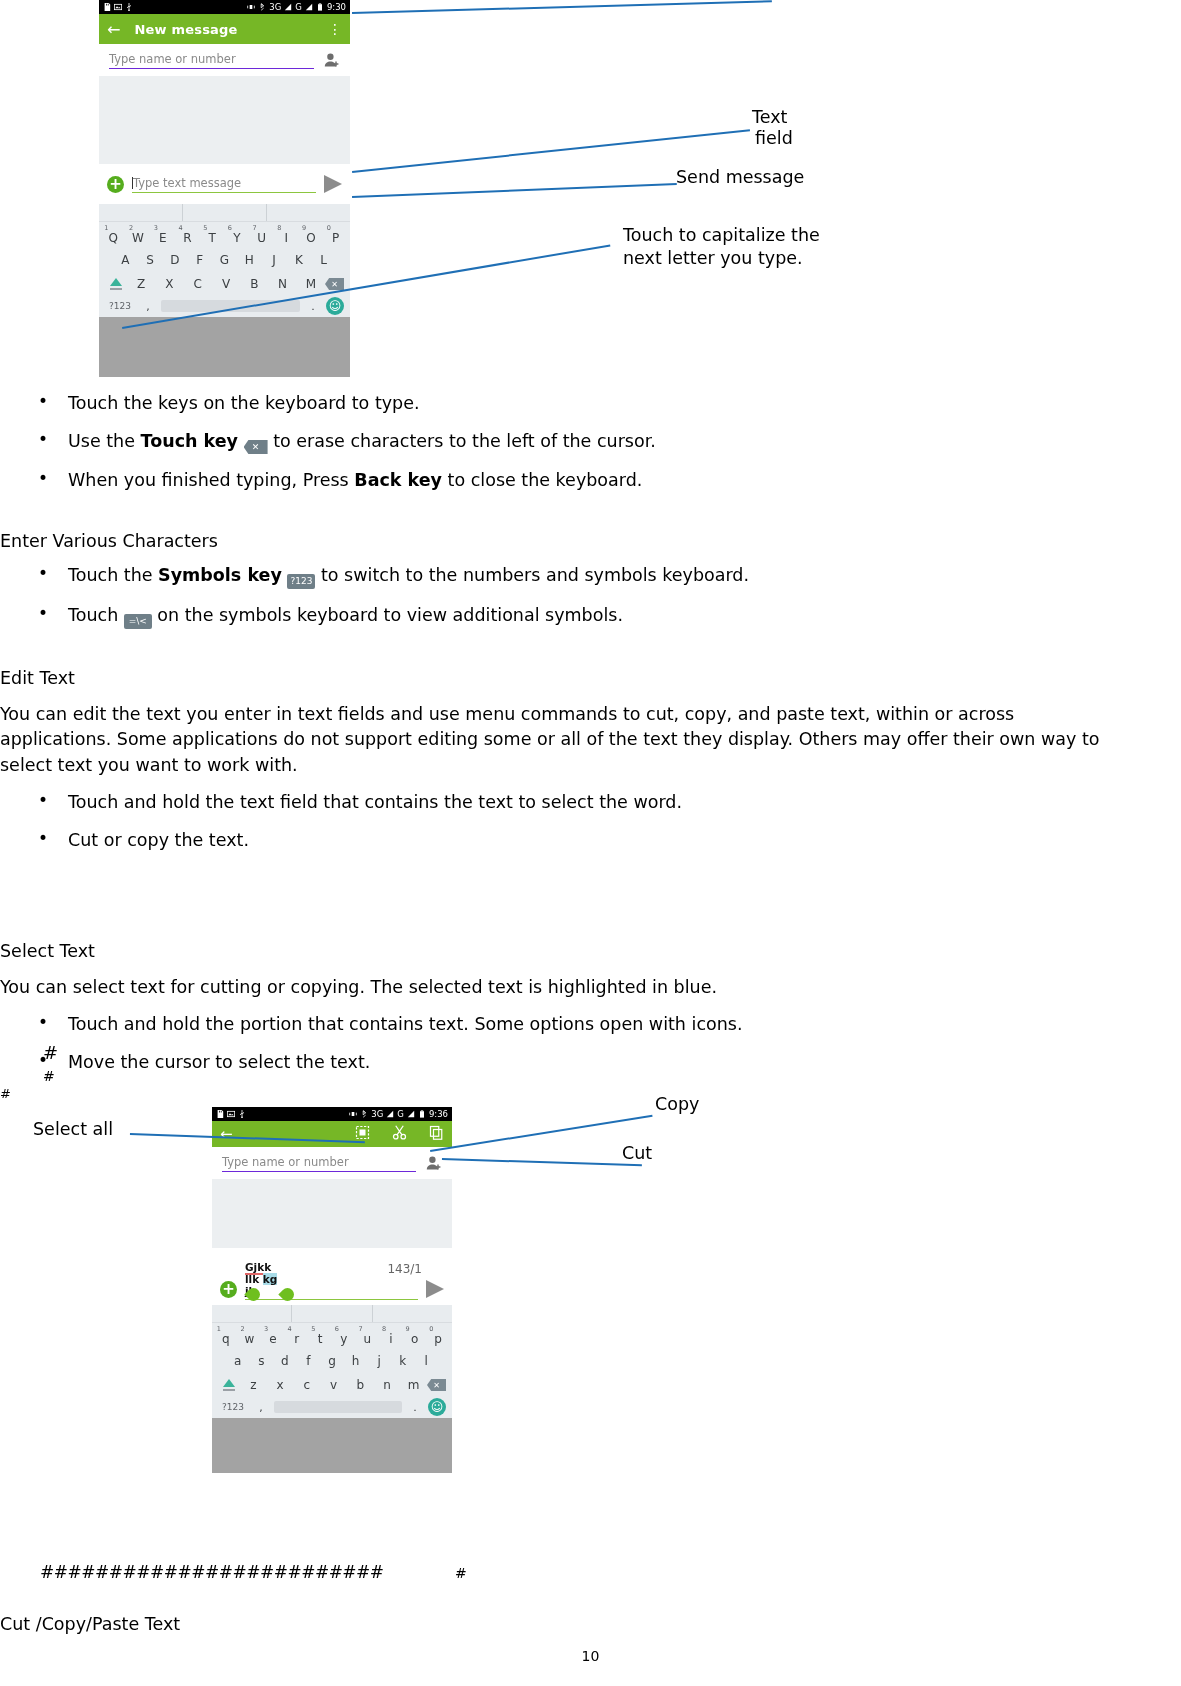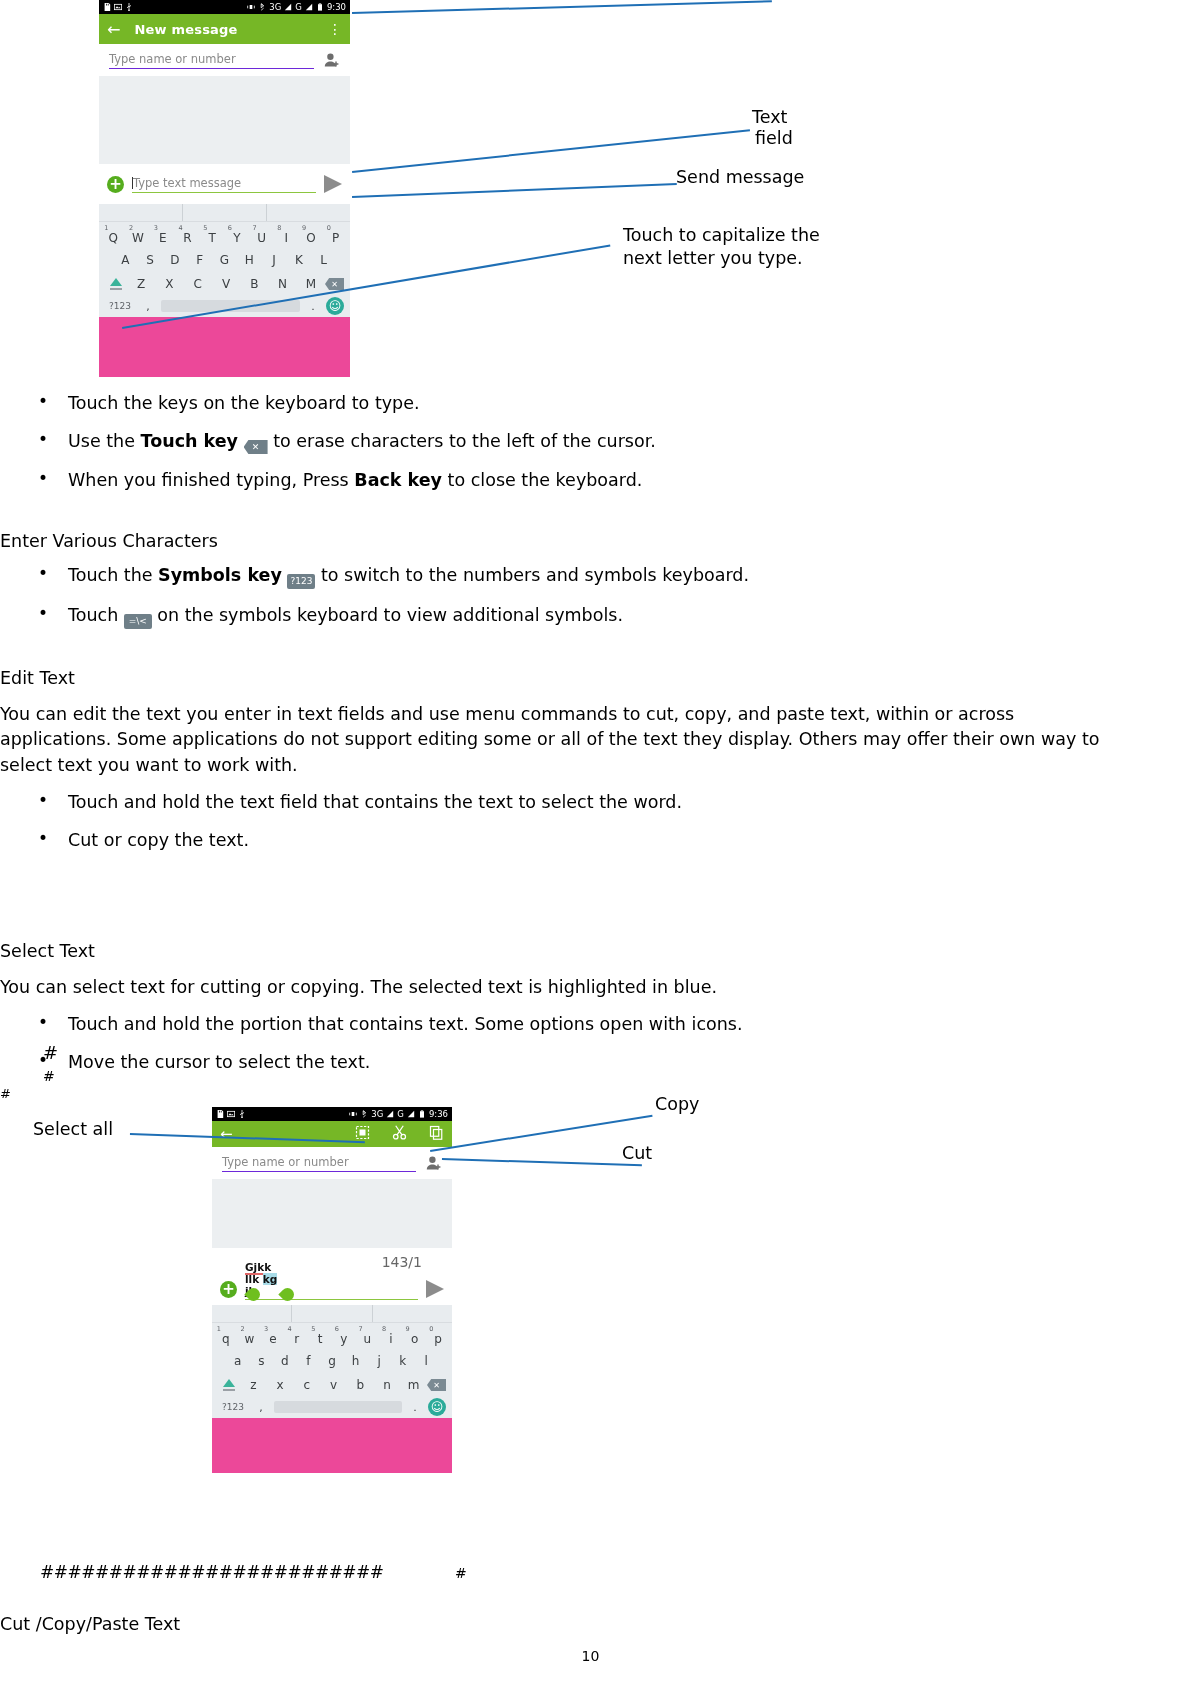--- a/index.html
+++ b/index.html
@@ -4,21 +4,21 @@
 <style>
   html,body{margin:0;padding:0;}
   body{
     width:1181px;height:1686px;position:relative;background:#ffffff;
     font-family:"DejaVu Sans", sans-serif;color:#000;
     font-size:17.5px;
   }
   .page{position:relative;width:1181px;height:1686px;overflow:hidden;}
 
   
-  .phone{position:absolute;background:#ec4899;overflow:hidden;}
+  .phone{position:absolute;background:#a3a3a3;overflow:hidden;}
   .statusbar{background:#000;height:14px;display:flex;align-items:center;
     padding:0 4px;color:#fff;font-size:8.5px;font-family:"DejaVu Sans",sans-serif;}
   .sb-left{display:flex;gap:3px;align-items:center;}
   .sb-right{margin-left:auto;display:flex;gap:3px;align-items:center;}
   .sb-ico{display:inline-block;width:8px;height:8px;}
   .appbar{background:#76b726;display:flex;align-items:center;height:30px;
     color:#fff;padding:0 8px;}
   .appbar .title{font-size:13px;font-weight:bold;margin-left:14px;letter-spacing:.2px;}
   .recipient{background:#fff;height:32px;display:flex;align-items:center;padding:0 10px;}
   .recipient .ph{flex:1;color:#8a8a8a;font-size:11.5px;border-bottom:1px solid #6d28d9;
@@ -81,21 +81,21 @@
   .hashrow{position:absolute;font-size:17px;letter-spacing:-0.5px;}
 
   
   .sel-toolbar{background:#76b726;display:flex;align-items:center;height:26px;padding:0 8px;color:#fff;}
   .selicon{margin-left:auto;}
   .msgtext{font-size:10.5px;line-height:1.15;color:#111;font-weight:bold;}
   .sel-hl{background:#a8dce8;}
   .spell{border-bottom:2px solid #e06666;}
   .handle{width:13px;height:13px;border-radius:50% 50% 50% 0;background:#6fbf1f;
      display:inline-block;transform:rotate(45deg);}
-  .counter{font-size:14px;color:#666;}
+  .counter{font-size:12px;color:#666;margin-top:8px;}
 </style>
 </head>
 <body>
 
 <div class="page">
 
   <div class="phone" style="left:99px;top:0px;width:251px;height:377px;">
 
     <div class="statusbar">
       <span class="sb-left">

